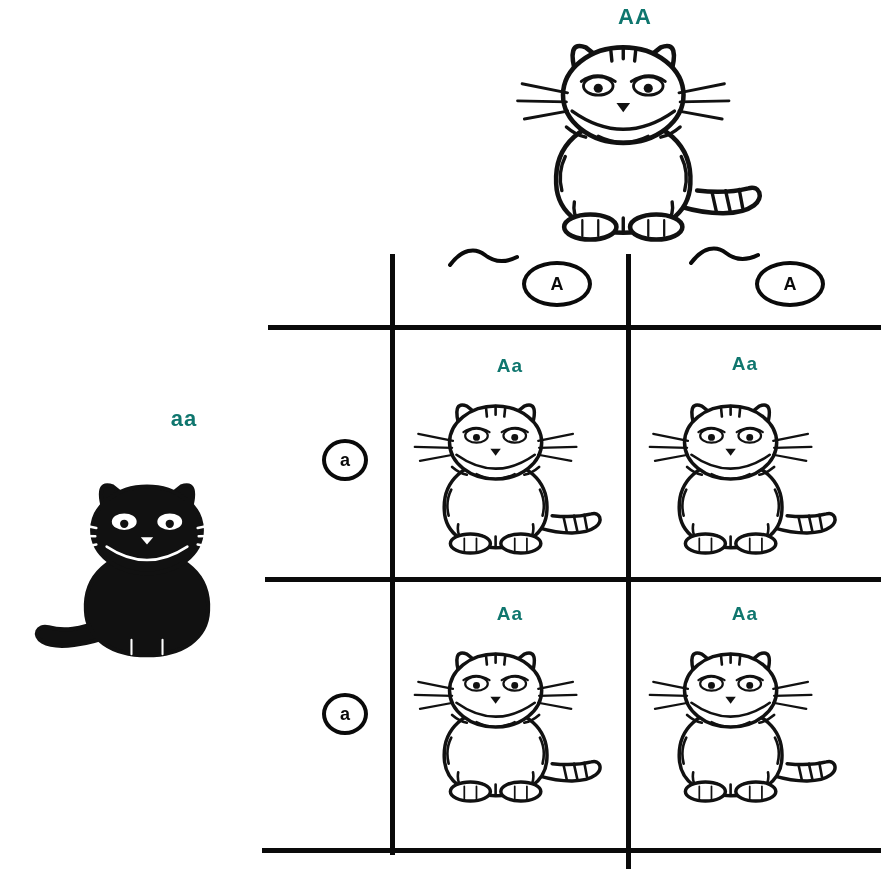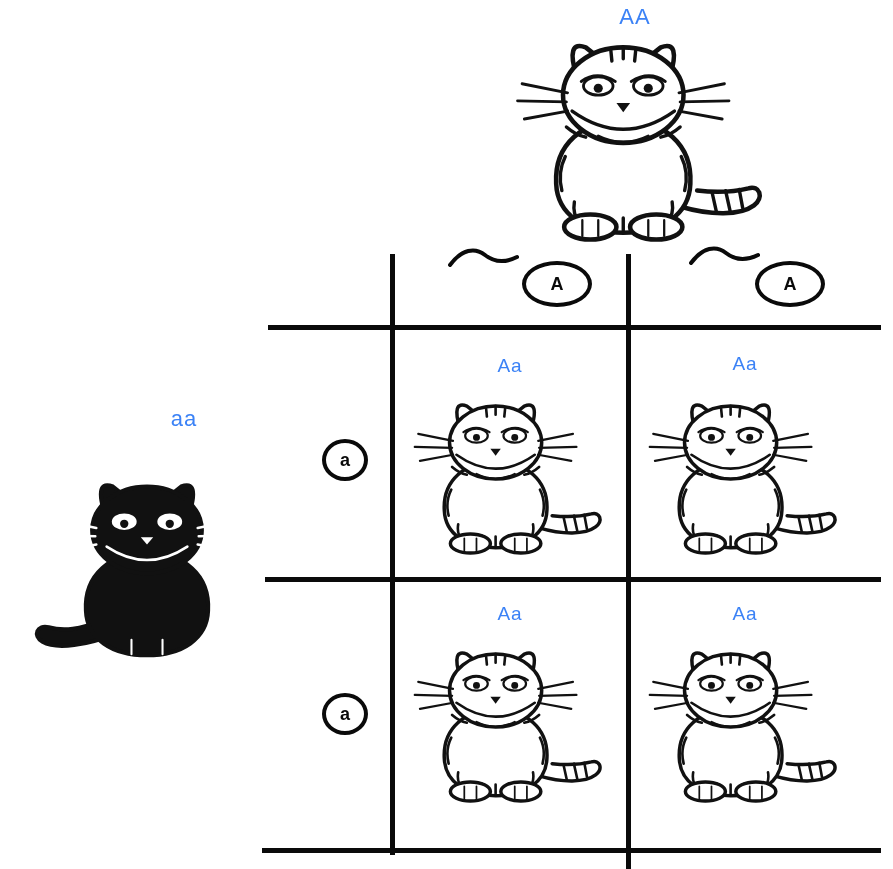--- a/index.html
+++ b/index.html
@@ -9,23 +9,23 @@
     width: 893px;
     height: 869px;
     background: #ffffff;
     font-family: "Liberation Sans", sans-serif;
     color: #111111;
     overflow: hidden;
   }
   .gline { position: absolute; background: #0a0a0a; }
   .label {
     position: absolute;
-    font-weight: normal;
+    font-weight: bold;
     text-align: center;
-    color: #3b82f6;
+    color: #0f766e;
     line-height: 1;
   }
   .genotype-parent { font-size: 22px; letter-spacing: 1px; }
   .genotype-cell   { font-size: 19px; letter-spacing: 1px; }
   .gamete {
     position: absolute;
     border: 4px solid #0a0a0a;
     border-radius: 50%;
     background: #ffffff;
     display: flex;

